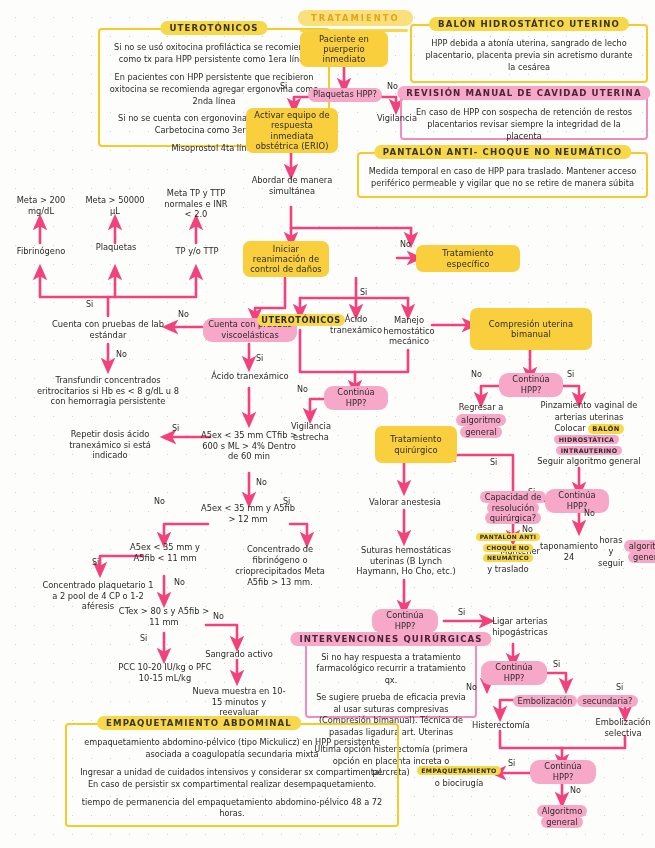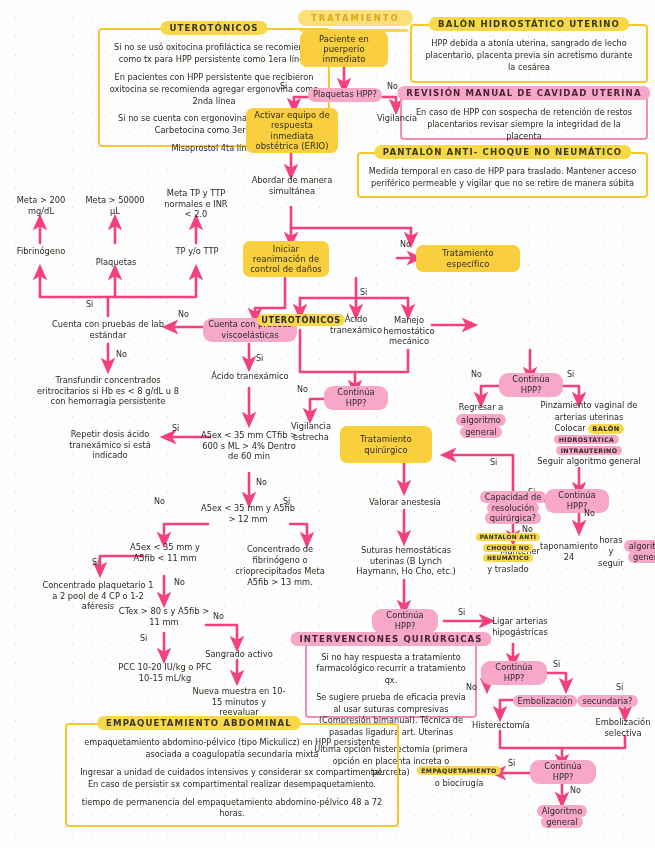--- a/index.html
+++ b/index.html
@@ -278,21 +278,21 @@
   <div class="node box" style="left:243px;top:241px;width:86px;height:36px;">Iniciar reanimación de control de daños</div>
   <div class="elabel" style="left:400px;top:240px;">No</div>
   <div class="node box" style="left:416px;top:245px;width:104px;height:27px;">Tratamiento específico</div>
   <div class="elabel" style="left:360px;top:288px;">Si</div>
 
   <div class="node txt" style="left:8px;top:192px;width:66px;height:28px;">Meta &gt; 200 mg/dL</div>
   <div class="node txt" style="left:84px;top:192px;width:62px;height:28px;">Meta &gt; 50000 µL</div>
   <div class="node txt" style="left:160px;top:186px;width:72px;height:36px;">Meta TP y TTP normales e INR &lt; 2.0</div>
 
   <div class="node txt" style="left:10px;top:244px;width:62px;height:14px;">Fibrinógeno</div>
-  <div class="node txt" style="left:88px;top:255px;width:56px;height:14px;">Plaquetas</div>
+  <div class="node txt" style="left:88px;top:240px;width:56px;height:14px;">Plaquetas</div>
   <div class="node txt" style="left:166px;top:244px;width:62px;height:14px;">TP y/o TTP</div>
 
   <div class="elabel" style="left:86px;top:300px;">Si</div>
   <div class="node txt" style="left:48px;top:317px;width:120px;height:26px;">Cuenta con pruebas de lab estándar</div>
   <div class="elabel" style="left:178px;top:310px;">No</div>
 
   <div class="node pill" style="left:203px;top:316px;width:94px;height:28px;text-align:center;">
       <span>Cuenta con pruebas viscoelásticas</span>
     </div>
   <div class="elabel" style="left:256px;top:354px;">Si</div>
@@ -330,20 +330,21 @@
     </div>
   <div class="node txt" style="left:322px;top:312px;width:68px;height:26px;">Ácido tranexámico</div>
   <div class="node txt" style="left:378px;top:312px;width:62px;height:38px;">Manejo hemostático mecánico</div>
 
   <div class="node pill" style="left:324px;top:391px;width:64px;height:14px;">
       <span>Continúa HPP?</span>
     </div>
   <div class="elabel" style="left:297px;top:385px;">No</div>
   <div class="node txt" style="left:285px;top:419px;width:52px;height:26px;">Vigilancia estrecha</div>
 
+  <div class="node box" style="left:470px;top:308px;width:122px;height:42px;">Compresión uterina bimanual</div>
   <div class="node pill" style="left:499px;top:378px;width:64px;height:14px;">
       <span>Continúa HPP?</span>
     </div>
   <div class="elabel" style="left:471px;top:370px;">No</div>
   <div class="elabel" style="left:567px;top:370px;">Si</div>
 
   <div class="node txt" style="left:440px;top:400px;width:82px;height:40px;flex-direction:column;gap:2px;">
 
     <div style="font-size:8.3px;">Regresar a</div>
     <div><span class="hl-pink" style="font-size:8.3px;">algoritmo</span></div>
@@ -372,21 +373,21 @@
   <div class="elabel" style="left:522px;top:525px;">No</div>
   <div class="elabel" style="left:490px;top:458px;">Si</div>
 
   <div class="node txt" style="left:545px;top:528px;width:84px;height:48px;line-height:1.35;">
     <div>Mantener</div>
     <div>taponamiento 24</div>
     <div>horas y seguir</div>
     <div><span class="hl-pink">algoritmo general</span></div>
   </div>
 
-  <div class="node box" style="left:340px;top:426px;width:92px;height:37px;">Tratamiento quirúrgico</div>
+  <div class="node box" style="left:375px;top:426px;width:82px;height:37px;">Tratamiento quirúrgico</div>
   <div class="node txt" style="left:368px;top:490px;width:74px;height:24px;">Valorar anestesia</div>
   <div class="node txt" style="left:348px;top:541px;width:116px;height:40px;">Suturas hemostáticas uterinas (B Lynch Haymann, Ho Cho, etc.)</div>
 
   <div class="node txt" style="left:474px;top:538px;width:68px;height:30px;flex-direction:column;line-height:1.25;">
     <div><span class="hl-yellow" style="font-size:5.9px;font-weight:700;letter-spacing:.3px;">PANTALÓN ANTI CHOQUE NO NEUMÁTICO</span></div>
     <div style="margin-top:2px;">y traslado</div>
   </div>
 
   <div class="node pill" style="left:372px;top:614px;width:66px;height:14px;">
       <span>Continúa HPP?</span>

